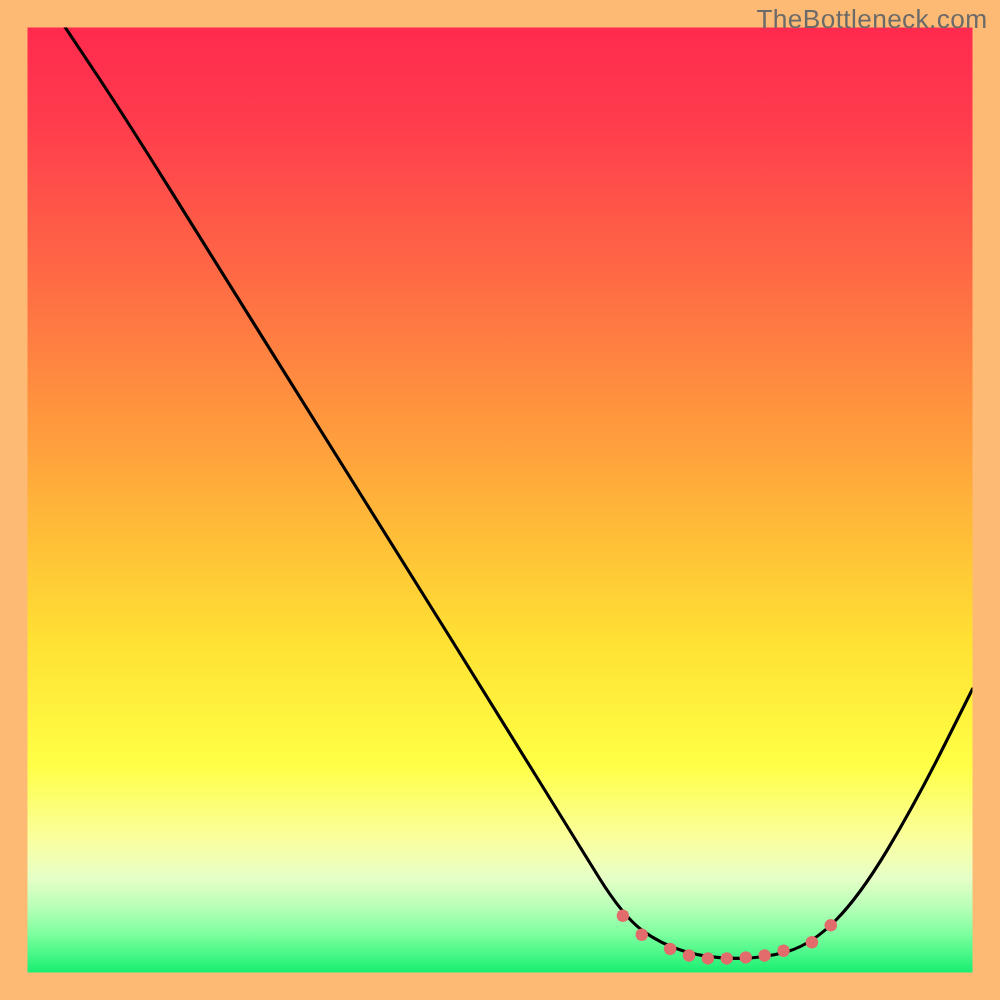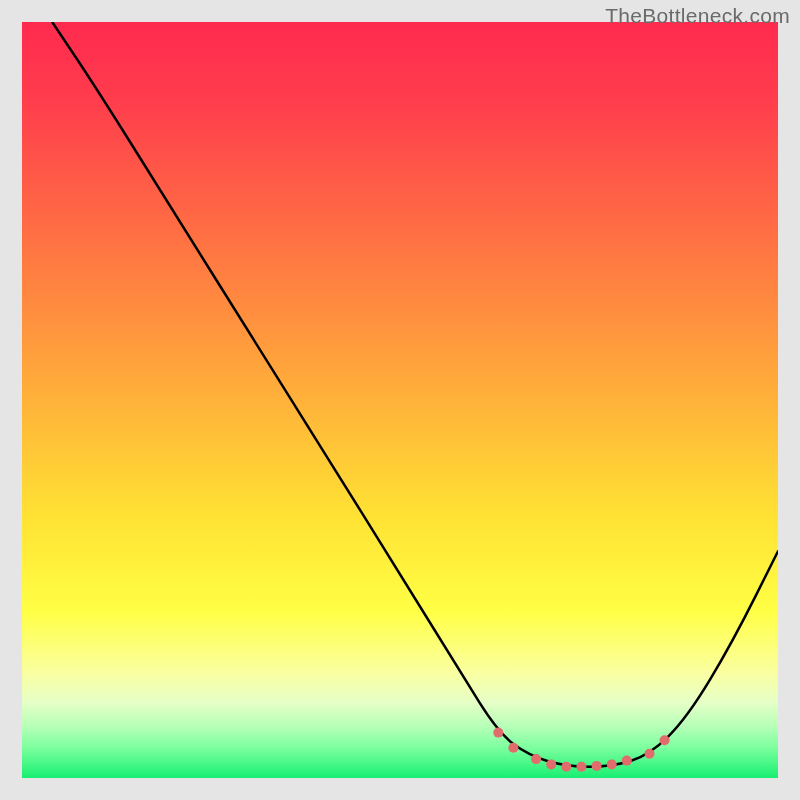--- a/index.html
+++ b/index.html
@@ -8,21 +8,21 @@
     width: 800px;
     height: 800px;
     background: #000;
     overflow: hidden;
     font-family: Arial, Helvetica, sans-serif;
   }
   .frame {
     position: relative;
     width: 800px;
     height: 800px;
-    background: #e5e5e5;
+    background: #fdba74;
   }
   .watermark {
     position: absolute;
     top: 4px;
     right: 10px;
     color: #6a6a6a;
     font-size: 21px;
     font-weight: 500;
     letter-spacing: 0.3px;
     z-index: 20;

